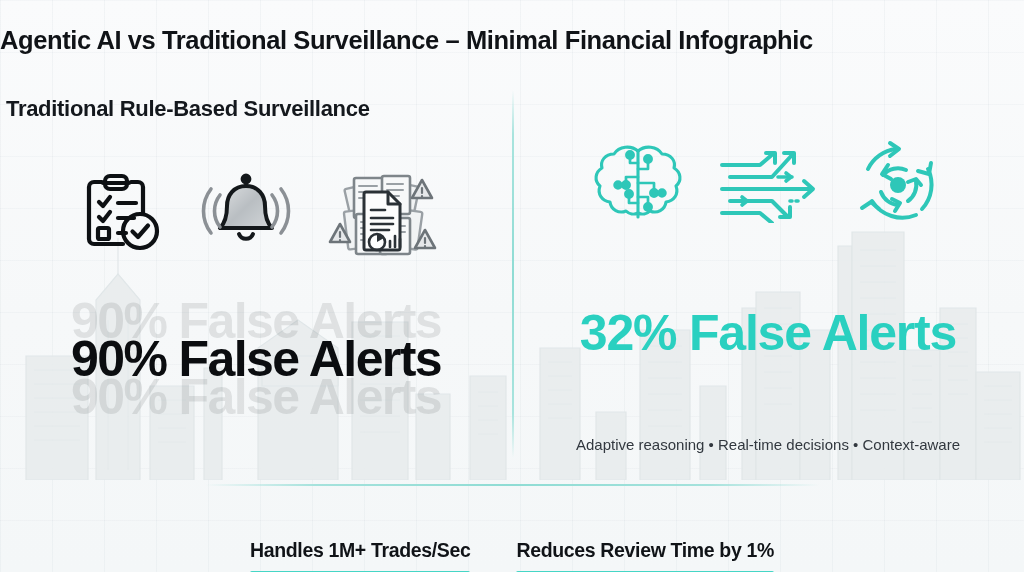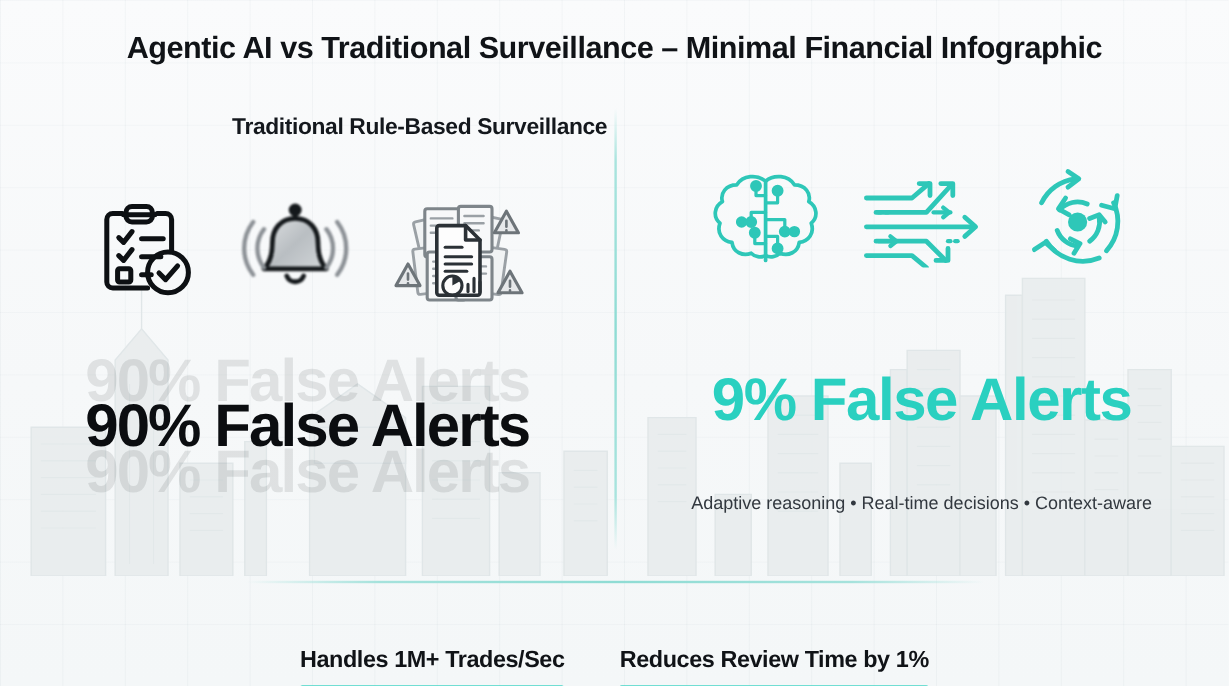--- a/index.html
+++ b/index.html
@@ -43,21 +43,20 @@
     pointer-events: none;
     opacity: 0.92;
   }
 
   
   .title {
     position: absolute;
     top: 26px;
     left: 0;
     width: 1024px;
-    text-align: center;
     font-size: 25.5px;
     font-weight: bold;
     letter-spacing: -0.4px;
     color: #101317;
     white-space: nowrap;
   }
 
   
   .v-divider {
     position: absolute;
@@ -80,22 +79,22 @@
   .panel {
     position: absolute;
     top: 96px;
     width: 500px;
     height: 360px;
   }
   .panel.left  { left: 6px; }
   .panel.right { left: 518px; }
 
   .panel-heading {
-    text-align: right;
-    font-size: 19px;
+    text-align: left;
+    font-size: 22px;
     font-weight: bold;
     letter-spacing: -0.3px;
     color: #14181d;
     margin: 0;
     white-space: nowrap;
   }
 
   .icon-row {
     display: flex;
     justify-content: center;
@@ -150,21 +149,21 @@
     letter-spacing: -1.2px;
   }
 
   .caption {
     margin-top: 44px;
     text-align: center;
     font-size: 15px;
     color: #32383f;
     white-space: nowrap;
   }
-  .panel.right .caption { margin-top: 33px; }
+  .panel.right .caption { margin-top: 58px; }
 
   
   .footer {
     position: absolute;
     left: 0;
     top: 500px;
     width: 1024px;
     display: flex;
     justify-content: center;
     align-items: flex-start;
@@ -423,21 +422,21 @@
           <path d="M66 42 A20 20 0 0 1 58 62"></path>
           <path d="M71 46 l-5 -6 l-8 3"></path>
           <path d="M48 66 A20 20 0 0 1 31 53"></path>
           <path d="M42 60 l8 4 l-5 8"></path>
           <circle cx="48" cy="46" r="8" fill="#2ec7b8" stroke="none"></circle>
         </svg>
       </div>
     </div>
 
     <div class="stat-wrap">
-      <div class="stat main teal">9% False Alerts</div>
+      <div class="stat main teal">32% False Alerts</div>
     </div>
 
     <div class="caption">Adaptive reasoning • Real-time decisions • Context-aware</div>
   </div>
 
   <div class="footer">
     <div class="footer-item">
       <div class="footer-label">Handles 1M+ Trades/Sec</div>
       <div class="footer-underline"></div>
     </div>

